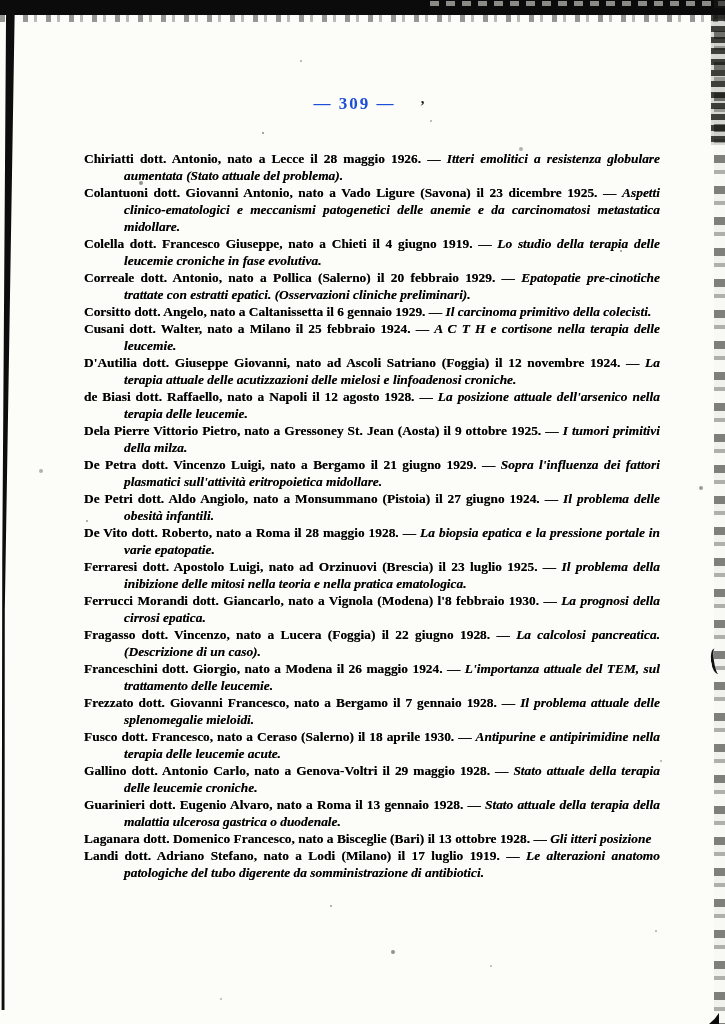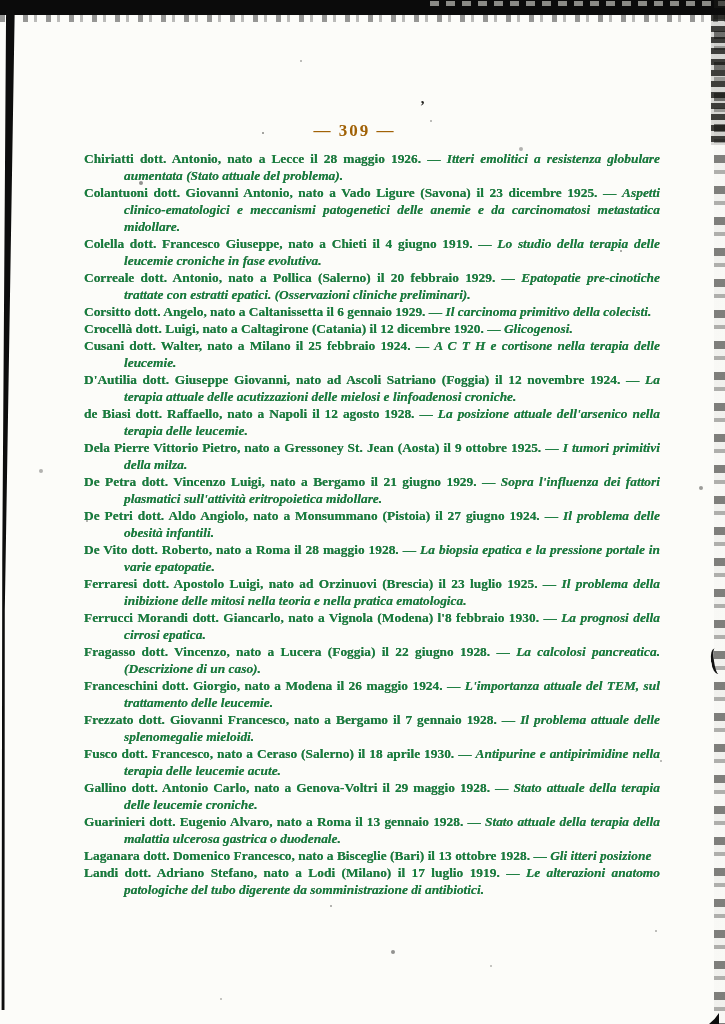--- a/index.html
+++ b/index.html
@@ -83,41 +83,40 @@
   .page-header {
     position: absolute; left: 0; top: 94px; width: 725px;
     text-align: center;
   }
   .page-number {
     display: inline-block;
     margin-left: -16px;
     font-size: 17px;
     font-weight: 700;
     letter-spacing: 2px;
-    color: #a16207;
-    margin-top: 27px;
+    color: #1d4ed8;
   }
   .tick-mark {
     position: absolute; left: 420px; top: 4px;
     font-size: 15px; font-weight: 700; color: #23221f;
   }
 
   
   .entries {
     position: absolute; left: 84px; top: 150px; width: 576px;
   }
   .entry {
     margin: 0;
     padding-left: 40px;
     text-indent: -40px;
     text-align: justify;
     font-size: 13.4px;
     line-height: 17px;
     font-weight: 700;
-    color: #15803d;
+    color: #000000;
     text-shadow: 0 0 0.3px rgba(20,20,18,0.6);
   }
   .entry .title { font-style: italic; }
   .entry .sep { white-space: pre; }
 </style>
 </head>
 <body>
 
 <div class="page">
 
@@ -136,21 +135,20 @@
     <span class="page-number">— 309 —</span>
     <span class="tick-mark">’</span>
   </div>
 
   <div class="entries" id="entries">
       <p class="entry"><span class="name">Chiriatti dott. Antonio, nato a Lecce il 28 maggio 1926.</span><span class="sep"> — </span><span class="title">Itteri emolitici a resistenza globulare aumentata (Stato attuale del problema).</span></p>
       <p class="entry"><span class="name">Colantuoni dott. Giovanni Antonio, nato a Vado Ligure (Savona) il 23 dicembre 1925.</span><span class="sep"> — </span><span class="title">Aspetti clinico-ematologici e meccanismi patogenetici delle anemie e da carcinomatosi metastatica midollare.</span></p>
       <p class="entry"><span class="name">Colella dott. Francesco Giuseppe, nato a Chieti il 4 giugno 1919.</span><span class="sep"> — </span><span class="title">Lo studio della terapia delle leucemie croniche in fase evolutiva.</span></p>
       <p class="entry"><span class="name">Correale dott. Antonio, nato a Pollica (Salerno) il 20 febbraio 1929.</span><span class="sep"> — </span><span class="title">Epatopatie pre-cinotiche trattate con estratti epatici. (Osservazioni cliniche preliminari).</span></p>
       <p class="entry"><span class="name">Corsitto dott. Angelo, nato a Caltanissetta il 6 gennaio 1929.</span><span class="sep"> — </span><span class="title">Il carcinoma primitivo della colecisti.</span></p>
-      <p class="entry"><span class="name">Crocellà dott. Luigi, nato a Caltagirone (Catania) il 12 dicembre 1920.</span><span class="sep"> — </span><span class="title">Glicogenosi.</span></p>
       <p class="entry"><span class="name">Cusani dott. Walter, nato a Milano il 25 febbraio 1924.</span><span class="sep"> — </span><span class="title">A C T H e cortisone nella terapia delle leucemie.</span></p>
       <p class="entry"><span class="name">D'Autilia dott. Giuseppe Giovanni, nato ad Ascoli Satriano (Foggia) il 12 novembre 1924.</span><span class="sep"> — </span><span class="title">La terapia attuale delle acutizzazioni delle mielosi e linfoadenosi croniche.</span></p>
       <p class="entry"><span class="name">de Biasi dott. Raffaello, nato a Napoli il 12 agosto 1928.</span><span class="sep"> — </span><span class="title">La posizione attuale dell'arsenico nella terapia delle leucemie.</span></p>
       <p class="entry"><span class="name">Dela Pierre Vittorio Pietro, nato a Gressoney St. Jean (Aosta) il 9 ottobre 1925.</span><span class="sep"> — </span><span class="title">I tumori primitivi della milza.</span></p>
       <p class="entry"><span class="name">De Petra dott. Vincenzo Luigi, nato a Bergamo il 21 giugno 1929.</span><span class="sep"> — </span><span class="title">Sopra l'influenza dei fattori plasmatici sull'attività eritropoietica midollare.</span></p>
       <p class="entry"><span class="name">De Petri dott. Aldo Angiolo, nato a Monsummano (Pistoia) il 27 giugno 1924.</span><span class="sep"> — </span><span class="title">Il problema delle obesità infantili.</span></p>
       <p class="entry"><span class="name">De Vito dott. Roberto, nato a Roma il 28 maggio 1928.</span><span class="sep"> — </span><span class="title">La biopsia epatica e la pressione portale in varie epatopatie.</span></p>
       <p class="entry"><span class="name">Ferraresi dott. Apostolo Luigi, nato ad Orzinuovi (Brescia) il 23 luglio 1925.</span><span class="sep"> — </span><span class="title">Il problema della inibizione delle mitosi nella teoria e nella pratica ematologica.</span></p>
       <p class="entry"><span class="name">Ferrucci Morandi dott. Giancarlo, nato a Vignola (Modena) l'8 febbraio 1930.</span><span class="sep"> — </span><span class="title">La prognosi della cirrosi epatica.</span></p>
       <p class="entry"><span class="name">Fragasso dott. Vincenzo, nato a Lucera (Foggia) il 22 giugno 1928.</span><span class="sep"> — </span><span class="title">La calcolosi pancreatica. (Descrizione di un caso).</span></p>

